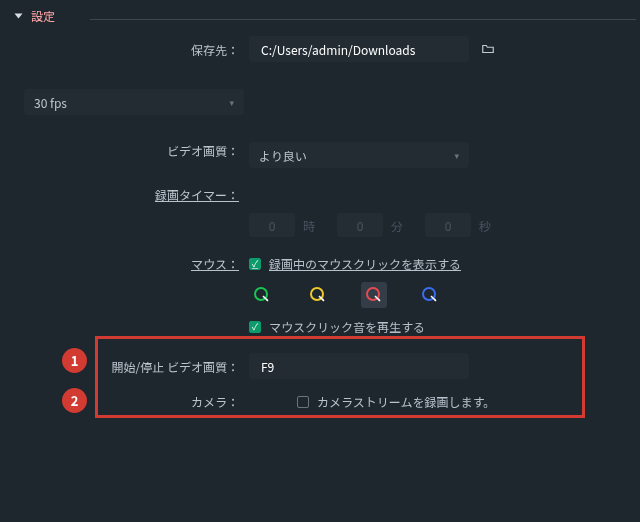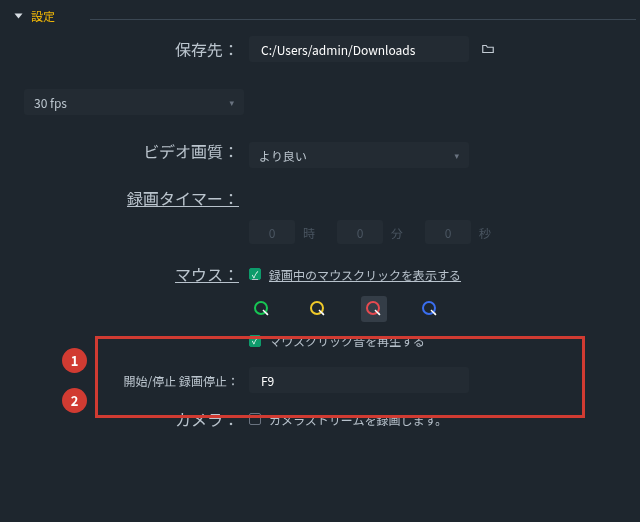--- a/index.html
+++ b/index.html
@@ -1,24 +1,24 @@
 <!DOCTYPE html>
 <html><head>
   <meta charset="utf-8">
   <style>
     * { box-sizing: border-box; font-family: "Hiragino Kaku Gothic ProN", "Noto Sans JP", "Yu Gothic", sans-serif; }
     body { margin: 0; width: 640px; height: 522px; background: #1e262e; color: #b8c2cc; font-size: 12px; }
     .panel { padding: 0; }
-    .panel-header { display: flex; align-items: center; padding: 7px 16px 6px; color: #eab308; font-size: 12px; text-align: center; }
+    .panel-header { display: flex; align-items: center; padding: 7px 16px 6px; color: #fca5a5; font-size: 12px; text-align: center; }
     .panel-header .tri { display: inline-block; width: 0; height: 0; border-left: 5px solid #d7dde3; border-top: 4px solid transparent; border-bottom: 4px solid transparent; transform: rotate(90deg); margin-right: 10px; }
     .hr { border-top: 1px solid #3b4753; margin-left: 90px; margin-right: 4px; margin-top: -11px; height: 1px; }
     .form { padding: 16px 24px 4px; position: relative; }
     .row { display: flex; align-items: center; margin-bottom: 18px; }
     .row.tight { margin-bottom: 10px; text-decoration: underline; }
-    .label { width: 225px; text-align: right; padding-right: 10px; color: #bbc5ce; font-size: 16px; }
+    .label { width: 225px; text-align: right; padding-right: 10px; color: #bbc5ce; font-size: 12px; }
     .control { flex: 1; display: flex; align-items: center; }
     .select, .input-like { display: flex; align-items: center; height: 26px; background: #232b33; border-radius: 3px; }
     .select { width: 220px; padding: 0 10px; justify-content: space-between; color: #bbc5ce; margin-top: 9px; }
     .input-like { width: 220px; padding: 0 12px; color: #ffffff; }
     .path { width: 220px; }
     .chev { color: #6a7380; font-size: 9px; }
     svg.folder { width:14px; height:14px; }
     .folder-btn { display:flex; align-items:center; justify-content:center; width:26px; height:26px; border-radius:3px; margin-left:6px; }
     .cb { display:inline-flex; align-items:center; gap:8px; }
     .cb-box { width:12px; height:12px; border:1px solid #6a7380; border-radius:2px; display:flex; align-items:center; justify-content:center; }
@@ -155,29 +155,29 @@
       <div class="label"></div>
       <div class="control">
         <div class="cb">
           <span class="cb-box checked"></span>
           <span>マウスクリック音を再生する</span>
         </div>
       </div>
     </div>
 
     <div class="hot-row">
-      <div class="hot-label">開始/停止 録画停止：</div>
+      <div class="hot-label">開始/停止 ビデオ画質：</div>
       <div class="control">
         <div class="input-like">
           <span>F9</span>
         </div>
       </div>
     </div>
 
-    <div class="row" style="margin-top:6px;">
+    <div class="row" style="margin-top:6px;gap:48px;">
       <div class="label">カメラ：</div>
       <div class="control">
         <div class="cb">
           <span class="cb-box"></span>
           <span>カメラストリームを録画します。</span>
         </div>
       </div>
     </div>
 
     <div class="highlight-zone"></div>

